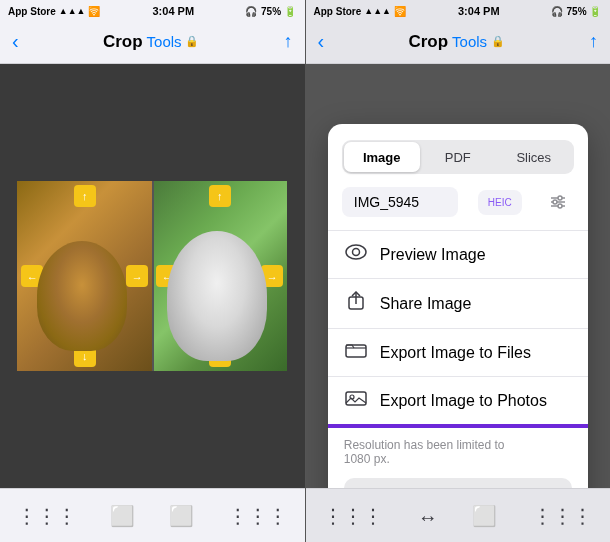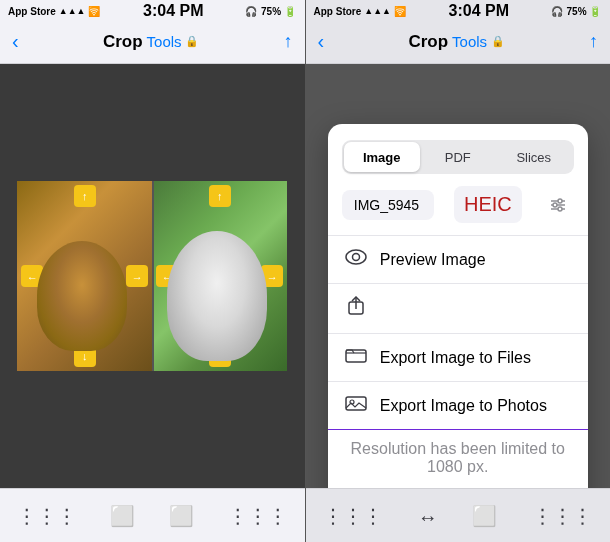--- a/index.html
+++ b/index.html
@@ -40,21 +40,21 @@
       background: transparent;
       display: flex;
       align-items: center;
       justify-content: space-between;
       padding: 2px 8px 0;
       font-size: 10px;
       font-weight: 600;
       color: #000;
     }
     .status-bar .left-status { display: flex; align-items: center; gap: 3px; text-align: center; }
-    .status-bar .center-time { font-size: 16px; font-weight: 700; }
+    .status-bar .center-time { font-size: 11px; font-weight: 700; }
     .status-bar .right-status { display: flex; align-items: center; gap: 3px; }
 
     
     .header {
       height: 44px;
       background: #f2f2f7;
       display: flex;
       align-items: center;
       justify-content: space-between;
       padding: 0 12px;
@@ -232,22 +232,22 @@
       border-radius: 8px;
       padding: 7px 12px;
       font-size: 14px;
       color: #000;
       font-weight: 500;
     }
     .format-pill {
       background: #f2f2f7;
       border-radius: 8px;
       padding: 7px 10px;
-      font-size: 20px;
-      color: #b91c1c;
+      font-size: 10px;
+      color: #8b5cf6;
       font-weight: 500;
     }
     .settings-btn {
       width: 32px;
       height: 32px;
       display: flex;
       align-items: center;
       justify-content: center;
       color: #8e8e93;
       font-size: 16px;
@@ -269,24 +269,23 @@
       text-align: center;
     }
     .menu-label {
       font-size: 16px;
       color: #000;
     }
 
     
     .resolution-note {
       padding: 10px 16px 4px;
-      text-align: center;
-      font-size: 16px;
+      font-size: 12px;
       color: #8e8e93;
-      border-top: 1px solid #6d28d9;
+      border-top: 4px solid #6d28d9;
     }
 
     
     .remove-btn {
       display: block;
       width: calc(100% - 32px);
       margin: 8px 16px 14px;
       padding: 10px;
       background: #e9e9eb;
       border: none;
@@ -443,20 +442,21 @@
       </div>
 
       <div class="menu-item">
         <span class="menu-icon">
           <svg width="18" height="20" viewBox="0 0 18 20">
             <rect x="2" y="6" width="14" height="12" rx="2" fill="none" stroke="#3c3c43" stroke-width="1.5"></rect>
             <line x1="9" y1="1" x2="9" y2="13" stroke="#3c3c43" stroke-width="1.5"></line>
             <polyline points="5,5 9,1 13,5" fill="none" stroke="#3c3c43" stroke-width="1.5"></polyline>
           </svg>
         </span>
+        <span class="menu-label">Share Image</span>
       </div>
 
       <div class="menu-item">
         <span class="menu-icon">
           <svg width="22" height="18" viewBox="0 0 22 18">
             <rect x="1" y="4" width="20" height="12" rx="2" fill="none" stroke="#3c3c43" stroke-width="1.5"></rect>
             <path d="M1 7 L21 7" stroke="#3c3c43" stroke-width="1.2"></path>
             <path d="M1 4 L7 4 L9 7" fill="none" stroke="#3c3c43" stroke-width="1.2"></path>
           </svg>
         </span>

